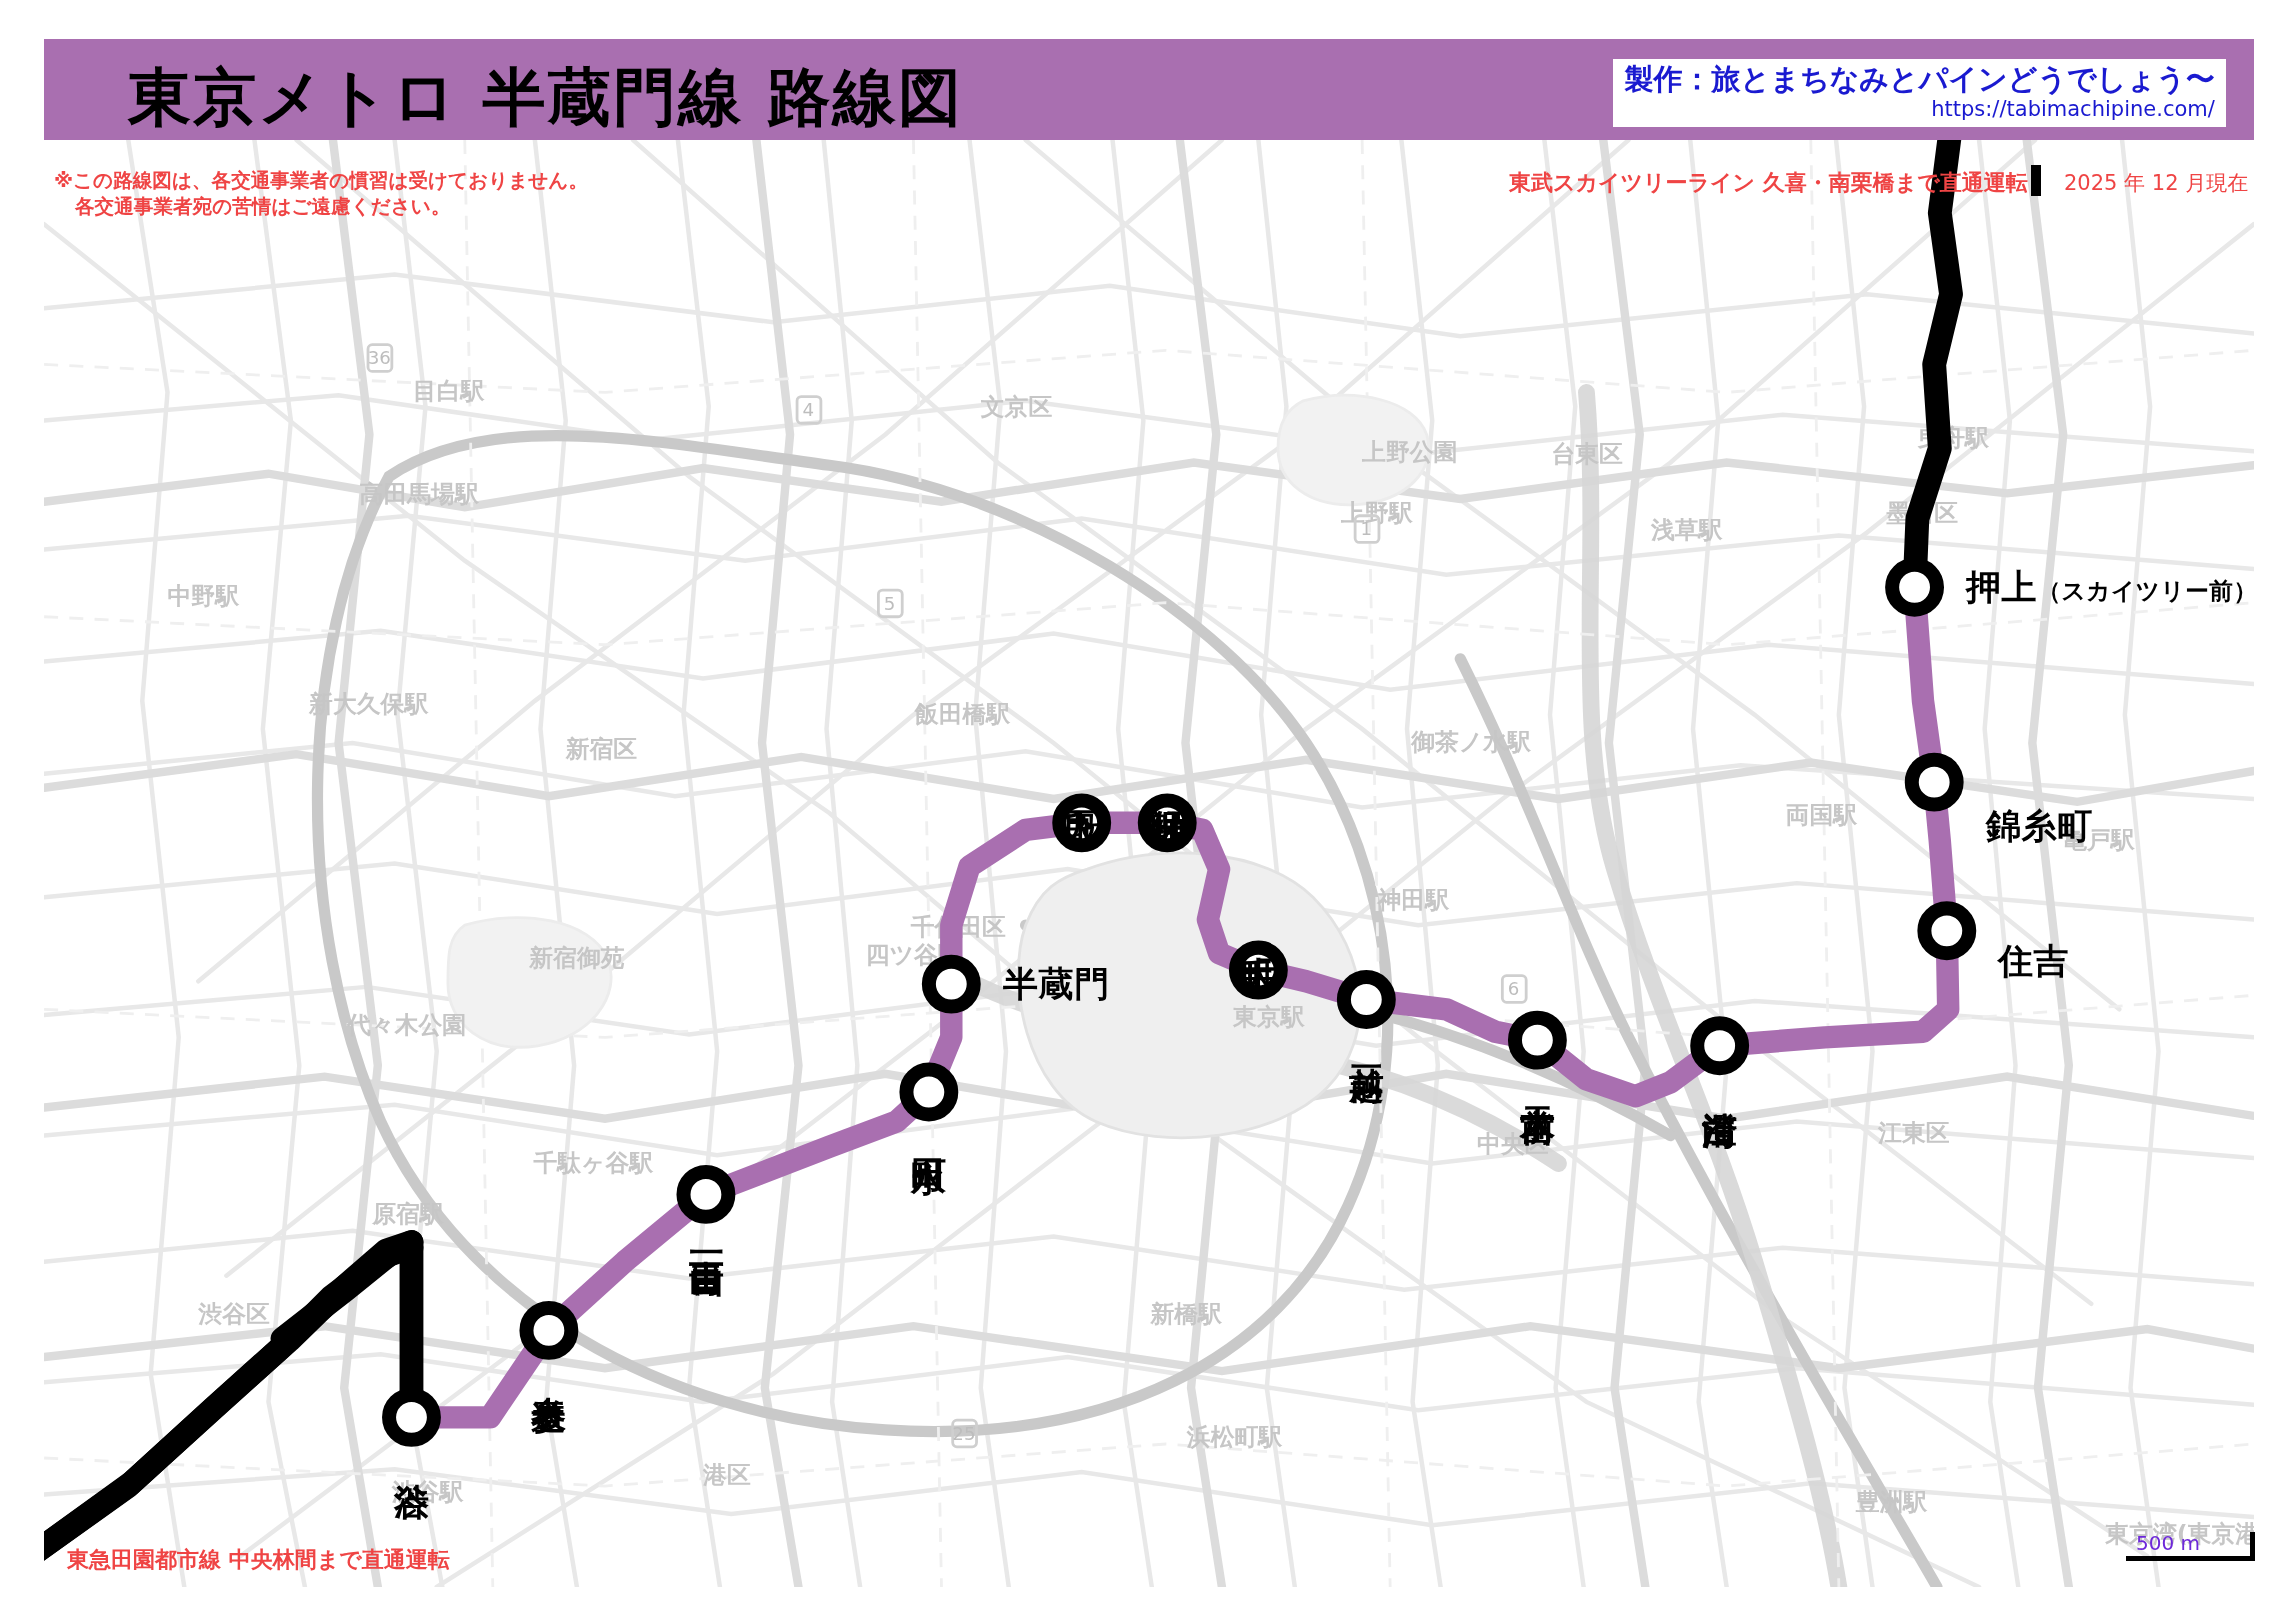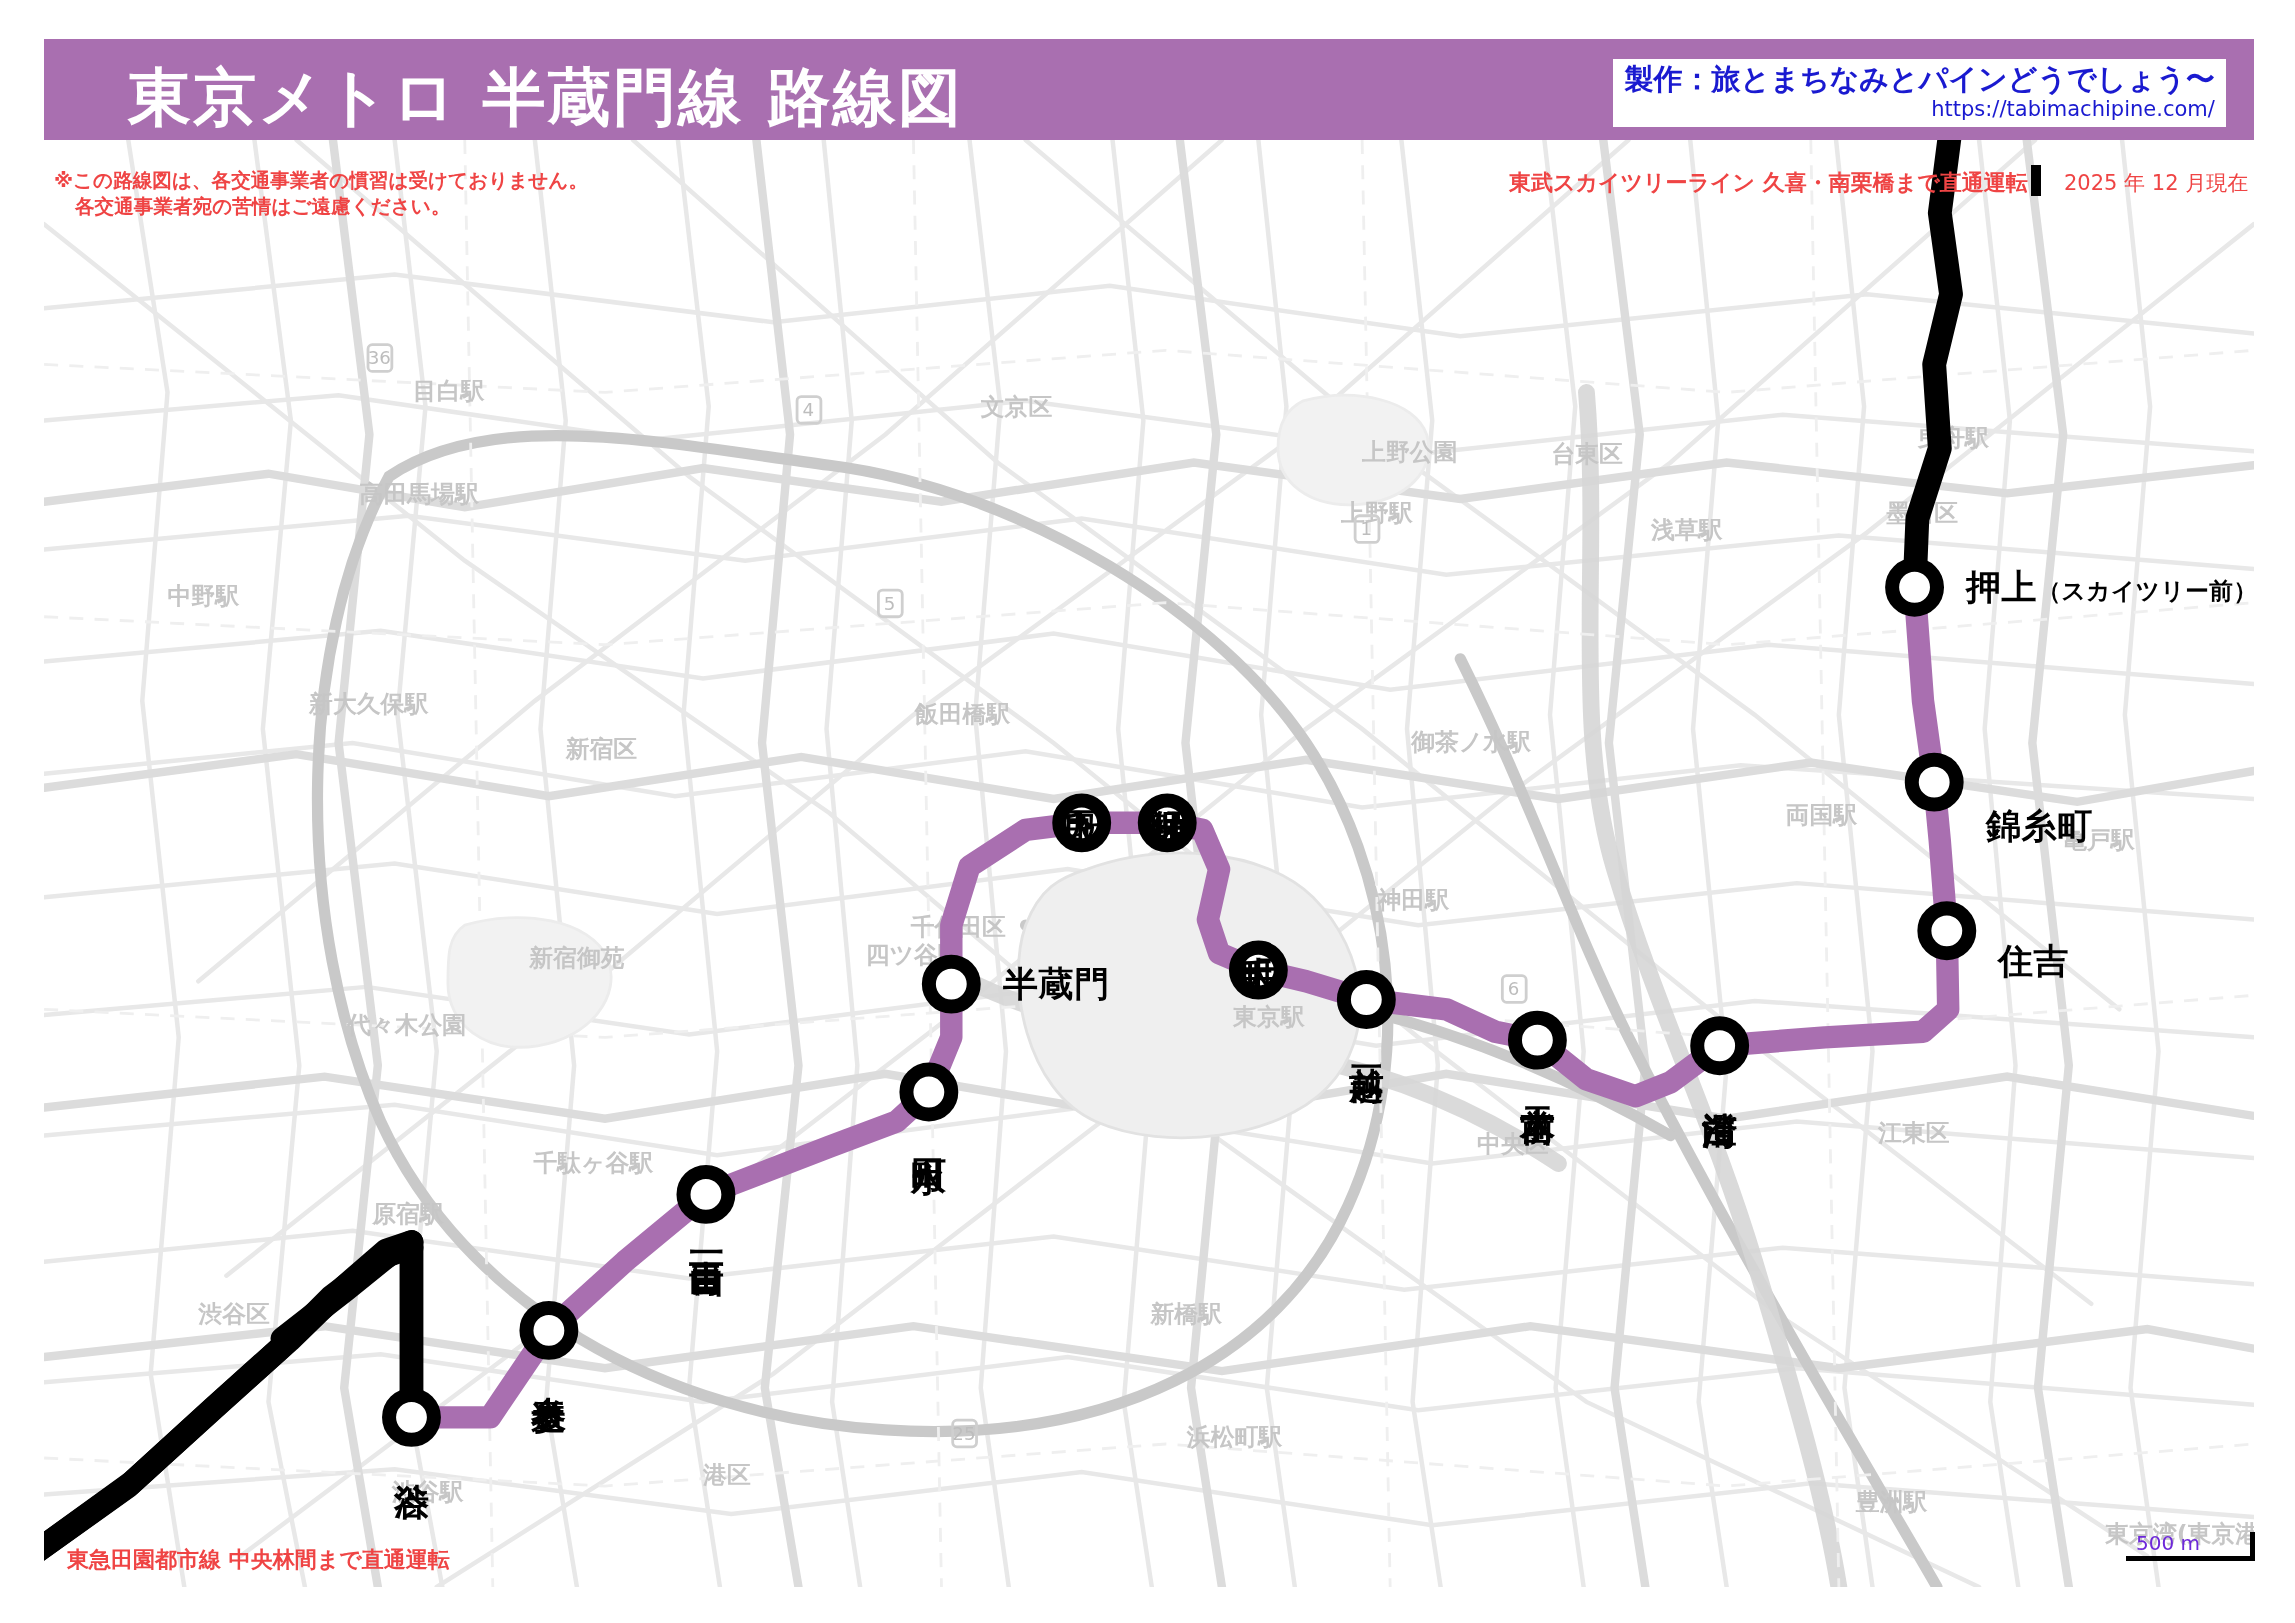--- a/index.html
+++ b/index.html
@@ -8,21 +8,21 @@
     position:relative;width:2295px;height:1623px;background:#ffffff;
     overflow:hidden;
   }
   
   #header{
     position:absolute;left:44px;top:39px;width:2210px;height:101px;
     background:#a96fb0;
   }
   #title{
     position:absolute;left:84px;top:15.7px;
-    font-size:63px;font-weight:bold;color:#ffffff;
+    font-size:63px;font-weight:bold;color:#000000;
     letter-spacing:2.2px;white-space:nowrap;
     font-family:"DejaVu Sans",sans-serif;
   }
   #credit-box{
     position:absolute;right:28px;top:20px;
     background:#ffffff;padding:3.4px 11.2px 5.6px 11.2px;
     text-align:center;line-height:1.18;
   }
   #credit-box div{color:#1a1ad0;font-size:29px;font-weight:bold;white-space:nowrap;
     font-family:"DejaVu Sans",sans-serif;}

